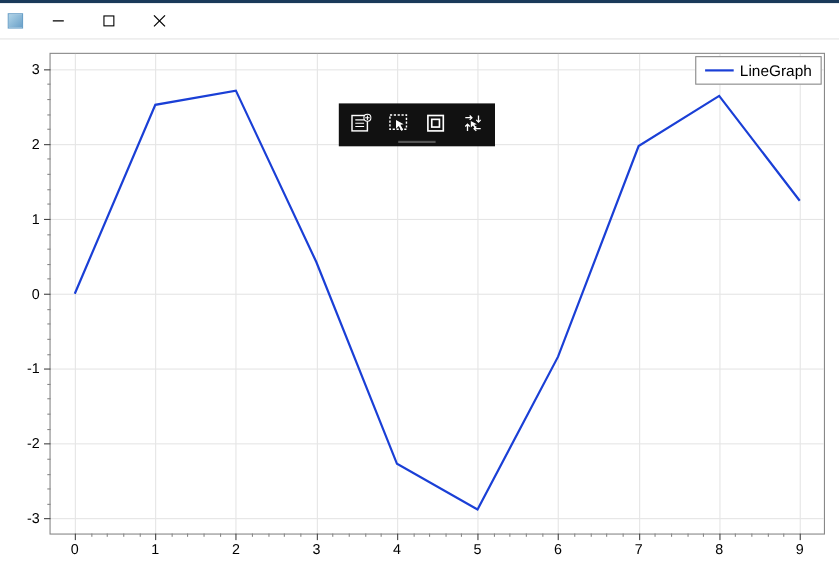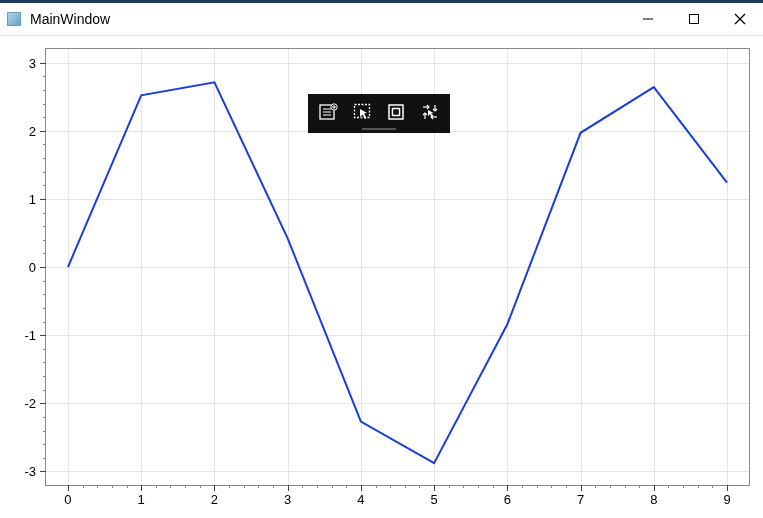--- a/index.html
+++ b/index.html
@@ -154,21 +154,20 @@
   </style>
 </head>
 <body>
 
 <div class="top-accent"></div>
 
 <div class="titlebar">
   <div class="app-icon">
     <div class="app-icon-inner"></div>
   </div>
-  <div class="title-text">MainWindow</div>
   <div class="win-controls">
     <div class="win-btn">
       <svg width="12" height="12">
           <line x1="1" y1="6" x2="11" y2="6" stroke="#000" stroke-width="1"></line>
         </svg>
     </div>
     <div class="win-btn">
       <svg width="12" height="12">
           <rect x="1.5" y="1.5" width="9" height="9" fill="none" stroke="#000" stroke-width="1"></rect>
         </svg>
@@ -197,20 +196,24 @@
       <div class="gridline-h" style="top: 422.375px;"></div>
       <div class="gridline-h" style="top: 354.25px;"></div>
       <div class="gridline-h" style="top: 286.125px;"></div>
       <div class="gridline-h" style="top: 218px;"></div>
       <div class="gridline-h" style="top: 149.875px;"></div>
       <div class="gridline-h" style="top: 81.75px;"></div>
       <div class="gridline-h" style="top: 13.625px;"></div>
       <svg class="line-path" id="line-svg" viewBox="0 0 703 436" preserveAspectRatio="none">
         <path d="M21.97 218.00 L95.20 46.32 L168.43 33.38 L241.66 189.39 L314.89 372.64 L388.11 414.20 L461.34 275.23 L534.57 83.79 L607.80 38.15 L681.03 133.53" fill="none" stroke="#1a3fd6" stroke-width="2"></path>
       </svg>
+    <div class="legend">
+      <div class="legend-swatch"></div>
+      <span>LineGraph</span>
+    </div>
   <div class="tick-major-v" style="left: 21.9687px;"></div>
       <div class="xlabel" style="left: 21.9687px;">0</div>
       <div class="tick-major-v" style="left: 95.1979px;"></div>
       <div class="xlabel" style="left: 95.1979px;">1</div>
       <div class="tick-major-v" style="left: 168.427px;"></div>
       <div class="xlabel" style="left: 168.427px;">2</div>
       <div class="tick-major-v" style="left: 241.656px;"></div>
       <div class="xlabel" style="left: 241.656px;">3</div>
       <div class="tick-major-v" style="left: 314.885px;"></div>
       <div class="xlabel" style="left: 314.885px;">4</div>

